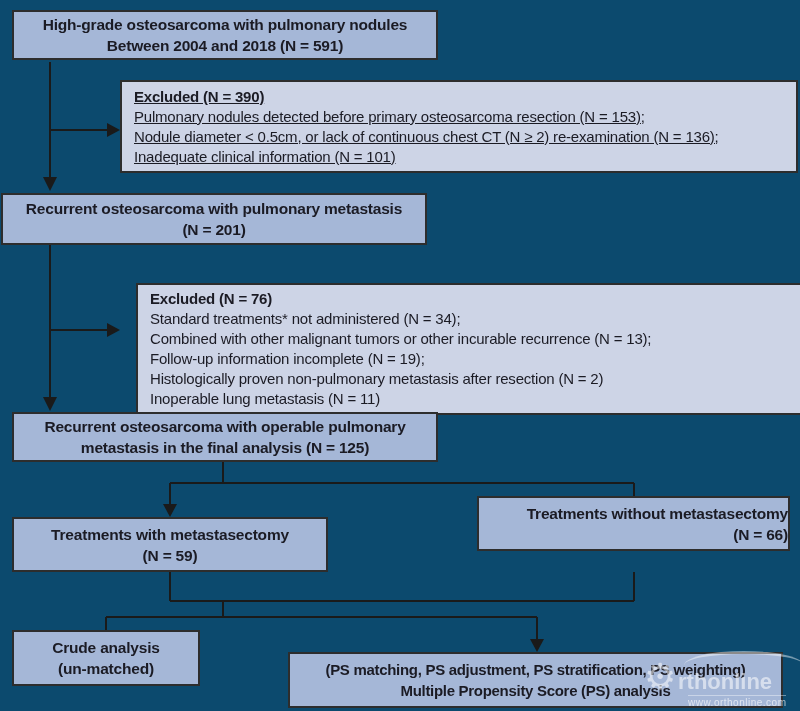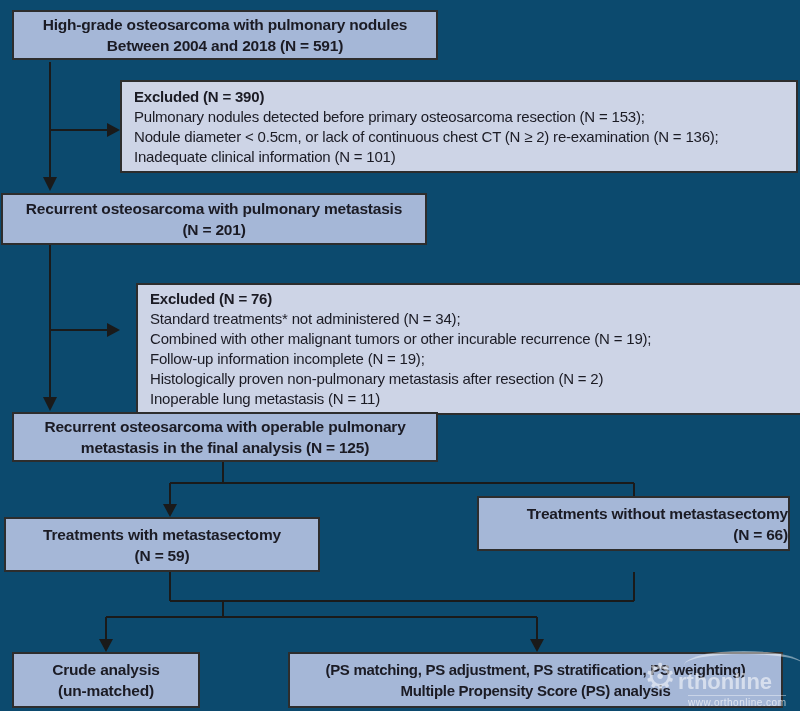--- a/index.html
+++ b/index.html
@@ -13,27 +13,27 @@
     display:flex;flex-direction:column;align-items:center;justify-content:center;
     text-align:center;
   }
   .flowbox{background:#a5b7d7;font-weight:bold;font-size:15.5px;line-height:21px;letter-spacing:-0.2px;}
   .exclbox{
     background:#cdd4e6;align-items:flex-start;justify-content:center;text-align:left;
     font-size:15px;line-height:20px;padding:4px 12px;letter-spacing:-0.2px;
   }
   .exclbox .title{font-weight:bold;}
   .b1{left:12px;top:10px;width:426px;height:50px;}
-  .e1{left:120px;top:80px;width:678px;height:93px;}
+  .e1{left:120px;top:80px;width:678px;height:93px;text-decoration:underline;}
   .b2{left:1px;top:193px;width:426px;height:52px;}
   .e2{left:136px;top:263px;width:678px;height:132px;margin-top:20px;}
   .b3{left:12px;top:412px;width:426px;height:50px;}
-  .t1{left:4px;top:517px;width:316px;height:55px;}
+  .t1{left:12px;top:517px;width:316px;height:55px;}
   .t2{left:477px;top:496px;width:313px;height:55px;align-items:flex-end;}
-  .c1{left:12px;top:652px;width:188px;height:56px;}
+  .c1{left:12px;top:630px;width:188px;height:56px;}
   .c2{left:288px;top:652px;width:495px;height:56px;font-size:15px;letter-spacing:-0.3px;}
   .wm{
     position:absolute;right:-14px;bottom:-2px;width:170px;height:56px;
     pointer-events:none;color:rgba(255,255,255,0.55);
   }
   .wm .gear{position:absolute;left:0;top:2px;font-size:36px;line-height:36px;color:rgba(255,255,255,0.55);}
   .wm .brand{
     position:absolute;left:34px;top:12px;font-size:22px;font-weight:bold;
     color:rgba(255,255,255,0.55);letter-spacing:0px;
   }
@@ -95,21 +95,21 @@
   </div>
 
   <div class="box flowbox b2">
     <div>Recurrent osteosarcoma with pulmonary metastasis</div>
     <div>(N = 201)</div>
   </div>
 
   <div class="box exclbox e2">
     <div class="title">Excluded (N = 76)</div>
     <div>Standard treatments* not administered (N = 34);</div>
-    <div>Combined with other malignant tumors or other incurable recurrence (N = 19);</div>
+    <div>Combined with other malignant tumors or other incurable recurrence (N = 13);</div>
     <div>Follow-up information incomplete (N = 19);</div>
     <div>Histologically proven non-pulmonary metastasis after resection (N = 2)</div>
     <div>Inoperable lung metastasis (N = 11)</div>
   </div>
 
   <div class="box flowbox b3">
     <div>Recurrent osteosarcoma with operable pulmonary</div>
     <div>metastasis in the final analysis (N = 125)</div>
   </div>
 

